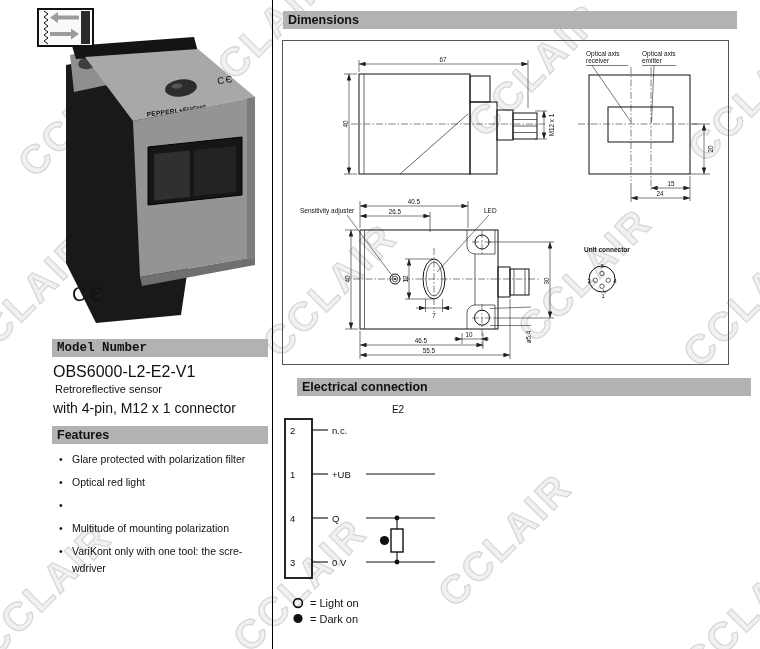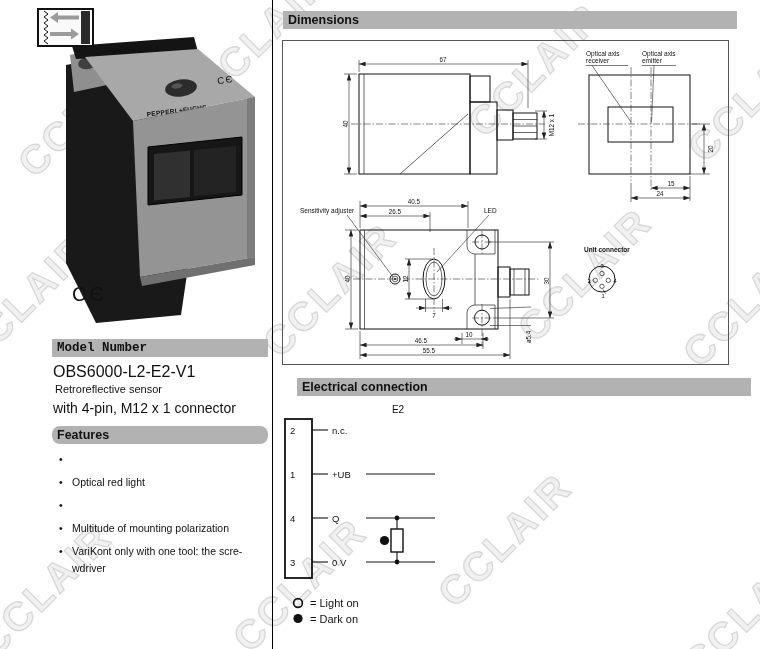--- a/index.html
+++ b/index.html
@@ -5,21 +5,21 @@
   html,body{margin:0;padding:0;background:#fff;}
   body{width:760px;height:649px;overflow:hidden;font-family:"Liberation Sans","DejaVu Sans",sans-serif;color:#111;}
   .page{position:relative;width:760px;height:649px;background:#fff;}
   .wm{position:absolute;font-size:40px;font-weight:bold;letter-spacing:3px;color:#f1f1f1;
       -webkit-text-stroke:1.3px #d7d7d7;transform:translate(-50%,-50%) rotate(-45deg);
       white-space:nowrap;z-index:1;pointer-events:none;}
   .divider{position:absolute;left:272px;top:0;width:1px;height:649px;background:#000;z-index:4;}
   .bar{position:absolute;height:18px;background:#b2b2b2;z-index:3;font-weight:bold;font-size:12.5px;
        line-height:18px;padding-left:5px;box-sizing:border-box;}
   .bar-model{left:52px;top:339px;width:216px;font-family:Liberation Mono, monospace;}
-  .bar-features{left:52px;top:426px;width:216px;border-radius:8px;}
+  .bar-features{left:52px;top:426px;width:216px;}
   .bar-dim{left:283px;top:11px;width:454px;}
   .bar-elec{left:297px;top:378px;width:454px;}
   .model{position:absolute;left:53px;top:363px;font-size:16px;font-weight:normal;z-index:3;}
   .desc{position:absolute;left:55px;top:383px;font-size:11px;z-index:3;}
   .connnote{position:absolute;left:53px;top:400px;font-size:14px;z-index:3;}
   .features-list{position:absolute;left:52px;top:451px;width:225px;list-style:none;margin:0;padding:0;z-index:3;}
   .features-list li{display:flex;margin-bottom:6px;font-size:10.5px;line-height:17px;}
   .blt{flex:0 0 20px;padding-left:7px;box-sizing:border-box;}
   .ftxt{white-space:pre;}
   .icon-box{position:absolute;left:37px;top:8px;z-index:3;}
@@ -93,20 +93,21 @@
   <div class="model">OBS6000-L2-E2-V1</div>
   <div class="desc">Retroreflective sensor</div>
   <div class="connnote">with 4-pin, M12 x 1 connector</div>
 
   <div class="bar bar-features">
     <span>Features</span>
   </div>
   <ul class="features-list">
     <li>
         <span class="blt">•</span>
+        <span class="ftxt">Glare protected with polarization filter</span>
       </li>
     <li>
         <span class="blt">•</span>
         <span class="ftxt">Optical red light</span>
       </li>
     <li>
         <span class="blt">•</span>
       </li>
     <li>
         <span class="blt">•</span>

